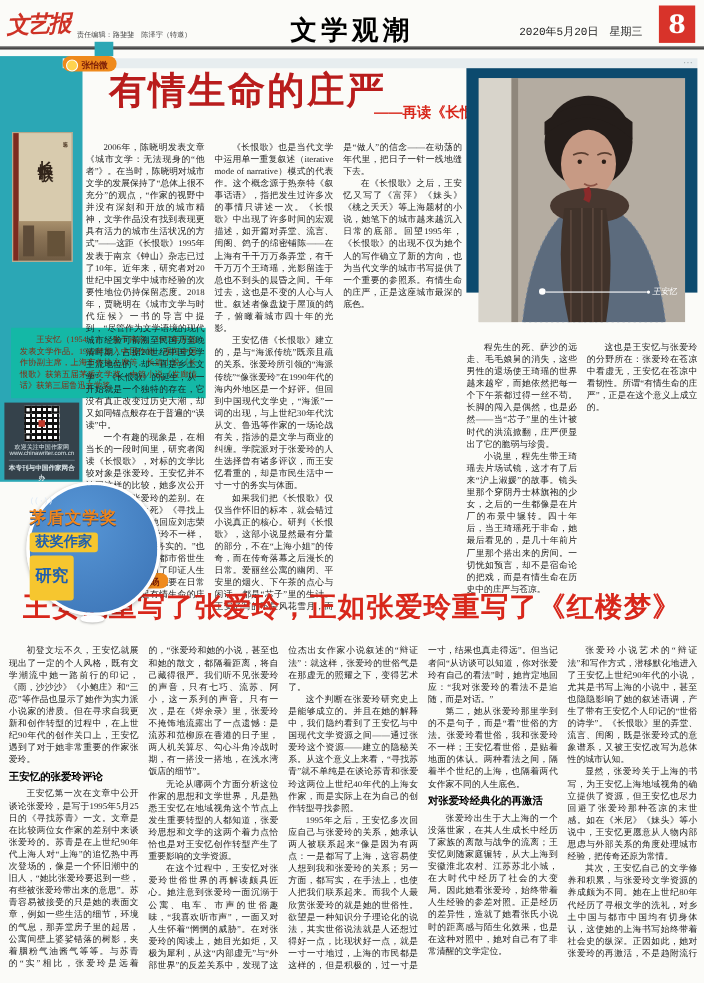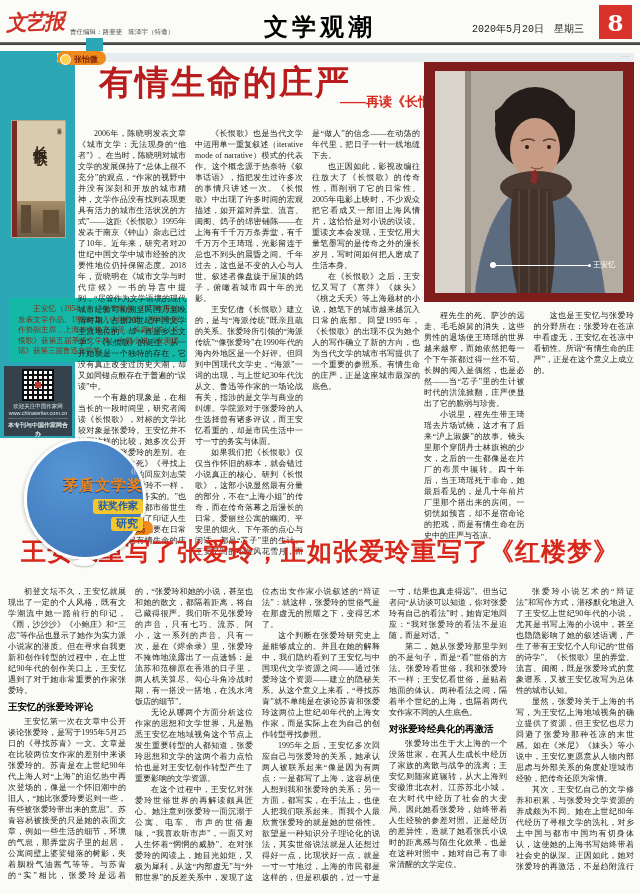--- a/index.html
+++ b/index.html
@@ -44,29 +44,29 @@
                        repeating-linear-gradient(90deg,#111 0 2px,#fff 2px 5px);}
   .qr i{position:absolute;width:7px;height:7px;background:#fff;border:2px solid #111;box-sizing:border-box;}
   .qr i.a{left:0;top:0}.qr i.b{right:0;top:0}.qr i.c{left:0;bottom:0}
   .qr .ctr{position:absolute;left:13px;top:13px;width:6px;height:6px;background:#c0392b;}
   .qcap1{font-size:5.5px;}.qcap2{font-size:5.5px;letter-spacing:0;}
   .qcap3{font-size:6px;font-weight:bold;border-top:1px solid #5d6d77;margin:2px 4px 0;padding-top:2px;}
 
   
   .badge{left:24px;top:438px;width:116px;height:116px;border-radius:50%;
          background:radial-gradient(circle at 38% 30%,#5796d6,#3a72b4);border:3px solid #fff;
-         box-shadow:0 1px 4px rgba(0,0,0,.3);display:flex;flex-direction:column;align-items:flex-end;
-         justify-content:center;z-index:6;font-family:Liberation Serif, serif;}
+         box-shadow:0 1px 4px rgba(0,0,0,.3);display:flex;flex-direction:column;align-items:flex-start;
+         justify-content:center;z-index:6;font-family:Liberation Mono, monospace;}
   .badge:after{content:"";position:absolute;left:46px;bottom:-9px;width:22px;height:7px;background:#fff;
          border-radius:50%;box-shadow:0 1px 2px rgba(0,0,0,.25);}
   .badge-top{color:#dce9f7;font-size:7px;margin-bottom:1px;}
   .badge-t1{color:#f08419;font-weight:900;font-size:15px;letter-spacing:1px;text-shadow:0 1px 0 #1d4a80;}
   .badge-chip{background:#f6c62f;color:#1f5fae;font-weight:900;border-radius:3px;line-height:1.25;}
-  .chip1{font-size:10px;padding:1px 5px;margin-top:4px;}
-  .chip2{font-size:11px;padding:0 5px;margin-top:3px;}
+  .chip1{font-size:13px;padding:1px 5px;margin-top:4px;}
+  .chip2{font-size:15px;padding:11px 5px;margin-top:3px;}
 
   
   .band{height:9px;background:#e7edef;}
   .band1{left:57px;top:53px;width:577px;}
   .tag{display:flex;align-items:flex-end;height:14px;background:#ef8a1c;border-radius:8px;
        padding:0 8px 0 3px;font-family:"Liberation Sans",sans-serif;font-size:8px;font-weight:bold;color:#7e2008;z-index:5;}
   .tag .pip{width:9px;height:9px;border-radius:50%;background:#ffd34e;border:1px solid #fff;margin-right:3px;}
   .tag1{left:57px;top:51px;}
   .tag2{left:112px;top:521px;}
   .dots1{right:10px;top:49px;font-size:9px;color:#9aa4a8;}
@@ -76,21 +76,21 @@
   .h1sub{left:340px;top:93px;font-size:13px;font-weight:bold;color:#d8271b;font-family:"Liberation Sans",sans-serif;}
 
   .cols{column-fill:auto;text-align:justify;font-size:8px;line-height:11px;overflow:hidden;}
   .cols p{margin:0;text-indent:2em;}
   .cols h4{font-size:9.5px;font-family:"Liberation Sans",sans-serif;margin:5px 0 4px;color:#000;text-indent:0;}
   .bodyA{left:78px;top:128px;width:342px;height:434px;column-count:3;column-gap:9px;font-family:Liberation Serif, serif;}
   .bodyB{left:424px;top:310px;width:210px;height:242px;column-count:2;column-gap:9px;}
   .bodyC{left:8px;top:586px;width:626px;height:300px;column-count:5;column-gap:9px;}
 
   
-  .photo{left:424px;top:62px;width:210px;height:240px;background:#7f1d1d;}
+  .photo{left:424px;top:62px;width:210px;height:204px;background:#0c4a6e;font-style:italic;}
   .photo svg{position:absolute;left:11px;top:9px;}
   .cap{left:66px;top:198px;display:flex;align-items:center;color:#fff;}
   .cap .d1{width:6px;height:6px;border-radius:50%;background:#fff;}
   .cap .ln{width:92px;height:1px;background:#fff;}
   .cap .d2{width:3px;height:3px;border-radius:50%;background:#fff;margin-right:2px;}
   .cap .t{font-size:7.5px;}
 
   .h2t{left:0;right:0;top:535px;text-align:center;font-size:25px;font-weight:900;
        font-family:"Liberation Sans",sans-serif;color:#d8271b;letter-spacing:1px;}
 </style>
@@ -143,21 +143,20 @@
   <div class="abs dots1">…</div>
   <div class="abs h1">有情生命的庄严</div>
   <div class="abs h1sub">——再读《长恨歌》</div>
 
   <div class="abs cols bodyA">
       <p>2006年，陈晓明发表文章《城市文学：无法现身的“他者”》。在当时，陈晓明对城市文学的发展保持了“总体上很不充分”的观点，“作家的视野中并没有深刻和开放的城市精神，文学作品没有找到表现更具有活力的城市生活状况的方式”——这距《长恨歌》1995年发表于南京《钟山》杂志已过了10年。近年来，研究者对20世纪中国文学中城市经验的次要性地位仍持保留态度。2018年，贾晓明在《城市文学与时代症候》一书的导言中提到，“尽管作为文学语境的现代城市经验可前溯至民国乃至晚清时期，占据20世纪中国文学主流地位的，却一直是乡土文学”。《长恨歌》的诞生，从一开始就是一个独特的存在，它没有真正改变过历史大潮，却又如同锚点般存在于普遍的“误读”中。</p>
       <p>一个有趣的现象是，在相当长的一段时间里，研究者阅读《长恨歌》，对标的文学比较对象是张爱玲。王安忆并不认同这样的比较，她多次公开回应自己与张爱玲的差别。在《“上海小姐”之死》《寻找上海》等文章中，她回应刘志荣时坦言：“我和张爱玲不一样，她是虚无的，我是务实的。”也就是说，王安忆对都市俗世生活的打量，并非为了印证人生如梦，恰恰相反，她要在日常的肌理中托举起有情生命的庄严。</p>
       <p>《长恨歌》也是当代文学中运用单一重复叙述（iterative mode of narrative）模式的代表作。这个概念源于热奈特《叙事话语》，指把发生过许多次的事情只讲述一次。《长恨歌》中出现了许多时间的宏观描述，如开篇对弄堂、流言、闺阁、鸽子的绵密铺陈——在上海有千千万万条弄堂，有千千万万个王琦瑶，光影留连于总也不到头的晨昏之间。千年过去，这也是不变的人心与人世。叙述者像盘旋于屋顶的鸽子，俯瞰着城市四十年的光影。</p>
       <p>王安忆借《长恨歌》建立的，是与“海派传统”既亲且疏的关系。张爱玲所引领的“海派传统”“像张爱玲”在1990年代的海内外地区是一个好评。但回到中国现代文学史，“海派”一词的出现，与上世纪30年代沈从文、鲁迅等作家的一场论战有关，指涉的是文学与商业的纠缠。学院派对于张爱玲的人生选择曾有诸多评议，而王安忆看重的，却是市民生活中一寸一寸的务实与体面。</p>
       <p>如果我们把《长恨歌》仅仅当作怀旧的标本，就会错过小说真正的核心。研判《长恨歌》，这部小说显然最有分量的部分，不在“上海小姐”的传奇，而在传奇落幕之后漫长的日常。爱丽丝公寓的幽闭、平安里的烟火、下午茶的点心与闲话，都是“芯子”里的生计。王安忆写的不是风花雪月，而是“做人”的信念——在动荡的年代里，把日子一针一线地缝下去。</p>
-      <p>也正因如此，影视改编往往放大了《长恨歌》的传奇性，而削弱了它的日常性。2005年电影上映时，不少观众把它看成又一部旧上海风情片，这恰恰是对小说的误读。重读文本会发现，王安忆用大量笔墨写的是传奇之外的漫长岁月，写时间如何把人磨成了生活本身。</p>
       <p>在《长恨歌》之后，王安忆又写了《富萍》《妹头》《桃之夭夭》等上海题材的小说，她笔下的城市越来越沉入日常的底部。回望1995年，《长恨歌》的出现不仅为她个人的写作确立了新的方向，也为当代文学的城市书写提供了一个重要的参照系。有情生命的庄严，正是这座城市最深的底色。</p>
     </div>
 
   <div class="abs photo">
     <svg width="188" height="222" viewBox="0 0 188 222">
       <rect x="0" y="0" width="188" height="222" fill="#b4aca1"></rect>
       <rect x="0" y="0" width="30" height="222" fill="#d8d4cb"></rect>
       <rect x="30" y="0" width="6" height="222" fill="#8f877c"></rect>
       <ellipse cx="100" cy="58" rx="40" ry="42" fill="#241d1a"></ellipse>
       <ellipse cx="100" cy="78" rx="25" ry="31" fill="#c79a84"></ellipse>

